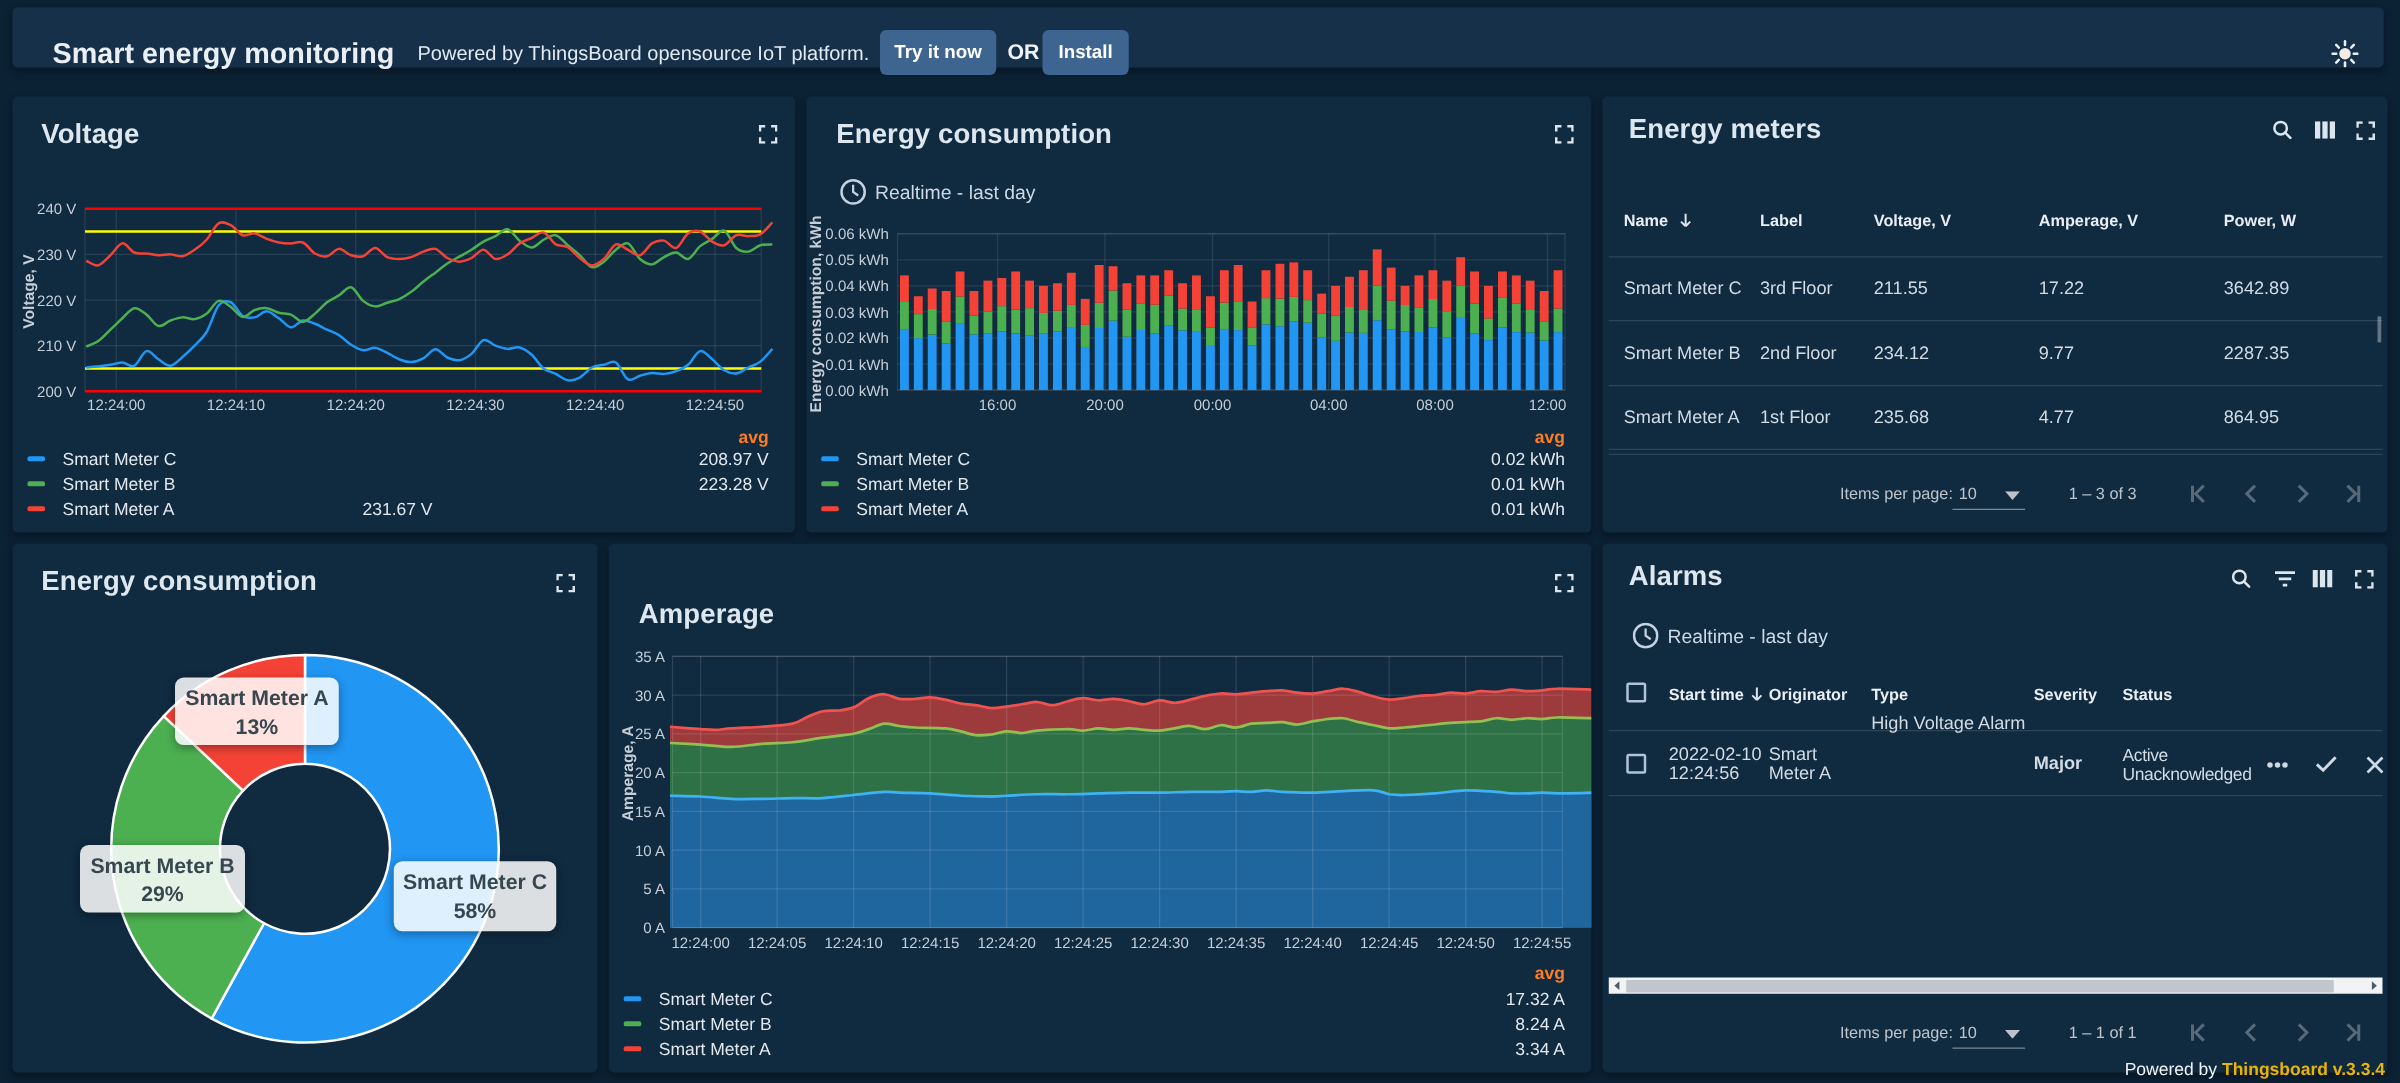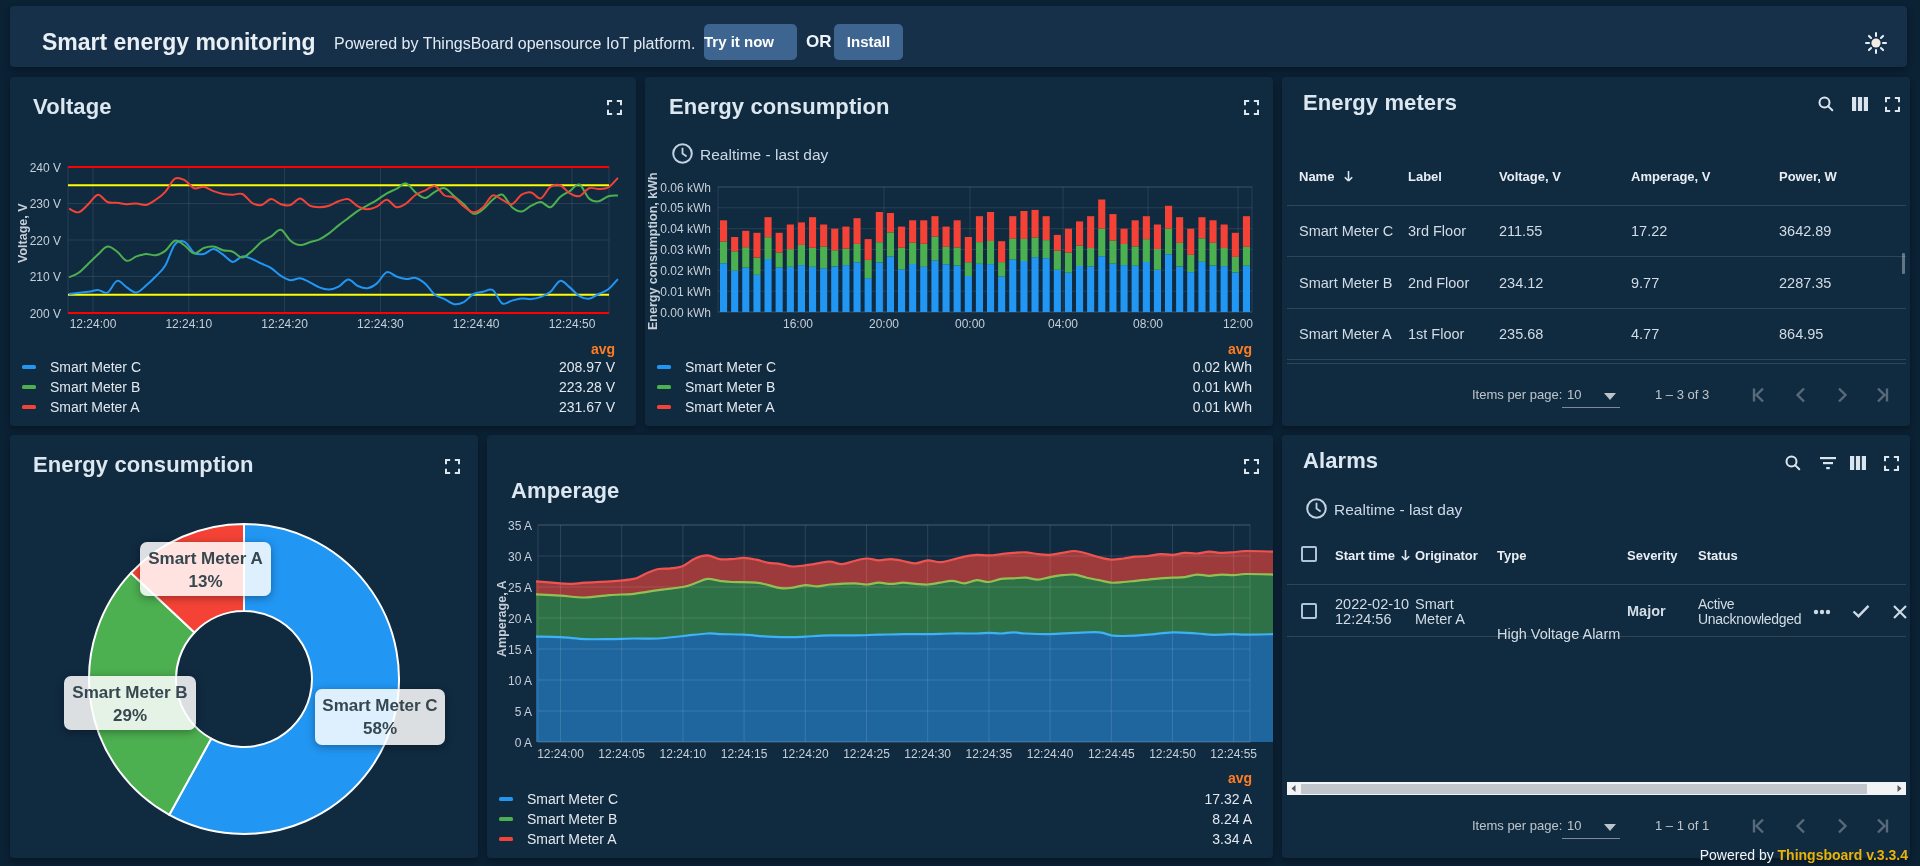--- a/index.html
+++ b/index.html
@@ -5,24 +5,24 @@
  font-family:"Liberation Sans", sans-serif;}
 .abs{position:absolute}
 .card{position:absolute;background:#102a40;border-radius:4px;box-shadow:0 3px 6px rgba(0,0,0,0.3)}
 .wtitle{position:absolute;font-size:22px;font-weight:bold;color:#dde7ef;letter-spacing:0.1px}
 .legend{position:absolute;font-size:14px;color:#e2e8ee}
 .axisl{font-size:12px;fill:#c6cfd8}
 .thead{position:absolute;font-size:13px;font-weight:bold;color:#e9eef4}
 .tcell{position:absolute;font-size:14.5px;line-height:15px;color:#d2dce5}
 .pgr{position:absolute;font-size:13px;color:rgba(255,255,255,0.72)}
 </style></head><body>
-<div class="card" style="left:10px;top:6px;width:1897px;height:61px;background:#163049">
+<div class="card" style="left:10px;top:6px;width:1897px;height:48px;background:#163049">
     <div class="abs" style="left:32px;top:23px;font-size:23px;font-weight:bold;color:#e9eff5">Smart energy monitoring</div>
     <div class="abs" style="left:324px;top:29px;font-size:16px;color:#e2eaf2">Powered by ThingsBoard opensource IoT platform.</div>
-    <div class="abs" style="left:694px;top:18px;width:93px;height:36px;background:#3d6590;border-radius:5px;line-height:36px;font-size:15px;font-weight:bold;color:#fff">Try it now</div>
+    <div class="abs" style="left:694px;top:18px;width:93px;height:36px;background:#3d6590;border-radius:5px;text-align:center;line-height:36px;font-size:15px;font-weight:bold;color:#fff">Try it now</div>
     <div class="abs" style="left:796px;top:26px;font-size:17px;font-weight:bold;color:#eef3f8">OR</div>
     <div class="abs" style="left:824px;top:18px;width:69px;height:36px;background:#3d6590;border-radius:5px;text-align:center;line-height:36px;font-size:15px;font-weight:bold;color:#fff">Install</div>
     <svg class="abs" style="left:1855px;top:26px" width="22" height="22" viewBox="0 0 22 22">
       <circle cx="11" cy="11" r="4.6" fill="#f3ece4"></circle>
       <line x1="18.00" y1="11.00" x2="21.00" y2="11.00" stroke="#e8f1f8" stroke-width="2" stroke-linecap="round"></line>
       <line x1="15.95" y1="15.95" x2="18.07" y2="18.07" stroke="#e8f1f8" stroke-width="2" stroke-linecap="round"></line>
       <line x1="11.00" y1="18.00" x2="11.00" y2="21.00" stroke="#e8f1f8" stroke-width="2" stroke-linecap="round"></line>
       <line x1="6.05" y1="15.95" x2="3.93" y2="18.07" stroke="#e8f1f8" stroke-width="2" stroke-linecap="round"></line>
       <line x1="4.00" y1="11.00" x2="1.00" y2="11.00" stroke="#e8f1f8" stroke-width="2" stroke-linecap="round"></line>
       <line x1="6.05" y1="6.05" x2="3.93" y2="3.93" stroke="#e8f1f8" stroke-width="2" stroke-linecap="round"></line>
@@ -78,21 +78,21 @@
   </svg>
 <div class="legend" style="left:21px;top:341px;width:594px;text-align:right;color:#ff7d22;font-weight:bold;font-size:14px">avg</div>
 <div class="abs" style="left:22px;top:365px;width:14px;height:3.5px;background:#2196f3;border-radius:1.5px"></div>
 <div class="legend" style="left:50px;top:359px">Smart Meter C</div>
 <div class="legend" style="left:21px;top:359px;width:594px;text-align:right">208.97 V</div>
 <div class="abs" style="left:22px;top:385px;width:14px;height:3.5px;background:#4caf50;border-radius:1.5px"></div>
 <div class="legend" style="left:50px;top:379px">Smart Meter B</div>
 <div class="legend" style="left:21px;top:379px;width:594px;text-align:right">223.28 V</div>
 <div class="abs" style="left:22px;top:405px;width:14px;height:3.5px;background:#f44336;border-radius:1.5px"></div>
 <div class="legend" style="left:50px;top:399px">Smart Meter A</div>
-<div class="legend" style="left:21px;top:399px;width:594px;text-align:right">231.67 V</div>
+<div class="legend" style="left:21px;top:399px;width:594px;text-align:center">231.67 V</div>
 <div class="wtitle" style="left:669px;top:94px">Energy consumption</div>
 <svg class="abs" style="left:1244px;top:100px" width="15" height="15" viewBox="-1 -1 15 15">
     <path d="M0 4.16V0H4.16" fill="none" stroke="#dbe5ee" stroke-width="2"></path>
     <path d="M8.84 0H13V4.16" fill="none" stroke="#dbe5ee" stroke-width="2"></path>
     <path d="M13 8.84V13H8.84" fill="none" stroke="#dbe5ee" stroke-width="2"></path>
     <path d="M4.16 13H0V8.84" fill="none" stroke="#dbe5ee" stroke-width="2"></path>
   </svg>
 <svg class="abs" style="left:672px;top:143px" width="21" height="21" viewBox="0 0 21 21">
     <circle cx="10.5" cy="10.5" r="9.3" fill="none" stroke="#c3d2e0" stroke-width="2"></circle>
     <path d="M10.5 4.8V10.5L14.6 13.4" fill="none" stroke="#c3d2e0" stroke-width="1.8"></path>
@@ -460,21 +460,21 @@
 <div class="thead" style="left:1497px;top:548px">Type</div>
 <div class="thead" style="left:1627px;top:548px">Severity</div>
 <div class="thead" style="left:1698px;top:548px">Status</div>
 <svg class="abs" style="left:1399px;top:549px" width="13" height="13" viewBox="0 0 13 13">
     <path d="M6.5 1V11M6.5 11L2.8 7.3M6.5 11L10.2 7.3" fill="none" stroke="#dbe5ee" stroke-width="1.6"></path>
   </svg>
 <div class="abs" style="left:1287px;top:584px;width:619px;height:1px;background:rgba(255,255,255,0.13)"></div>
 <div class="abs" style="left:1301px;top:603px;width:16px;height:16px;border:2px solid #b0c4d8;border-radius:2px"></div>
 <div class="tcell" style="left:1335px;top:597px">2022-02-10<br>12:24:56</div>
 <div class="tcell" style="left:1415px;top:597px">Smart<br>Meter A</div>
-<div class="tcell" style="left:1497px;top:627px">High Voltage Alarm</div>
+<div class="tcell" style="left:1497px;top:572px">High Voltage Alarm</div>
 <div class="tcell" style="left:1627px;top:604px;font-weight:bold">Major</div>
 <div class="tcell" style="left:1698px;top:597px;font-size:14px;letter-spacing:-0.3px">Active<br>Unacknowledged</div>
 <svg class="abs" style="left:1813px;top:609px" width="18" height="6" viewBox="0 0 18 6">
     <circle cx="3" cy="3" r="2.2" fill="#cdd9e4"></circle>
     <circle cx="9" cy="3" r="2.2" fill="#cdd9e4"></circle>
     <circle cx="15" cy="3" r="2.2" fill="#cdd9e4"></circle>
   </svg>
 <svg class="abs" style="left:1852px;top:602px" width="18" height="18" viewBox="0 0 18 18">
     <path d="M1.5 9.5L6.5 14.2L16.5 3.8" fill="none" stroke="#cdd9e4" stroke-width="2.4"></path>
   </svg>

